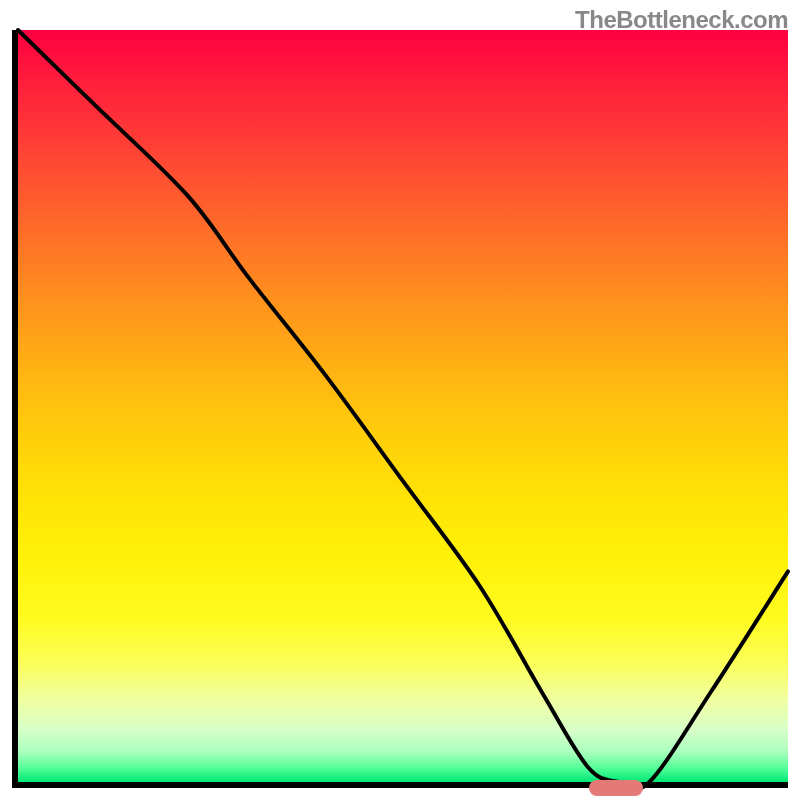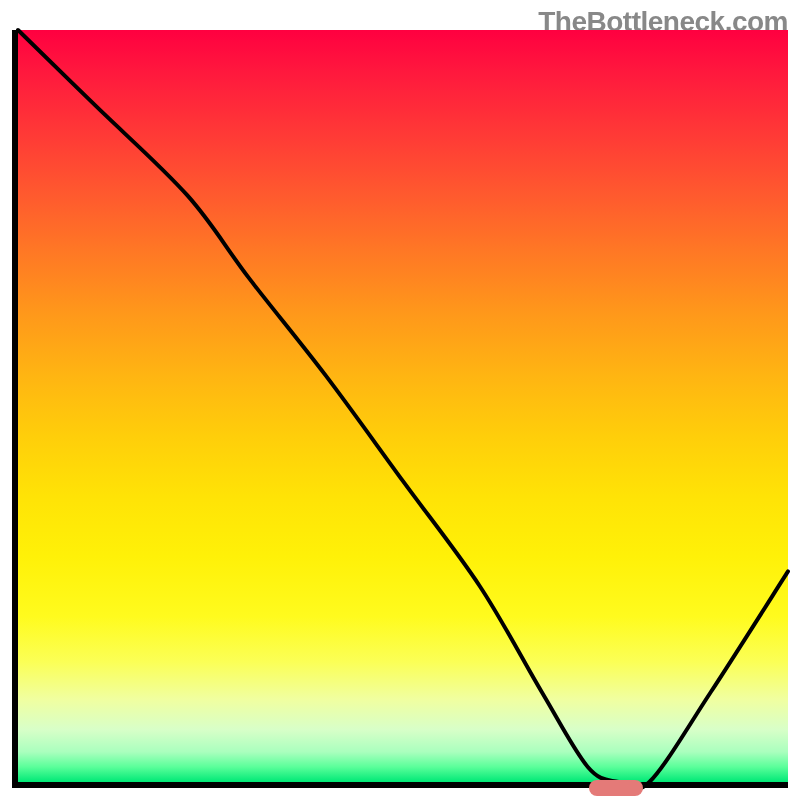--- a/index.html
+++ b/index.html
@@ -35,21 +35,21 @@
       #00e876 100%
     );
     border-left: 6px solid #000;
     border-bottom: 6px solid #000;
   }
   .watermark {
     position: absolute;
     top: 6px;
     right: 12px;
     font-family: Arial, Helvetica, sans-serif;
-    font-size: 28px;
+    font-size: 24px;
     font-weight: bold;
     color: #888;
     letter-spacing: -0.5px;
   }
   svg.lines {
     position: absolute;
     left: 0; top: 0;
     width: 100%; height: 100%;
     overflow: visible;
   }

